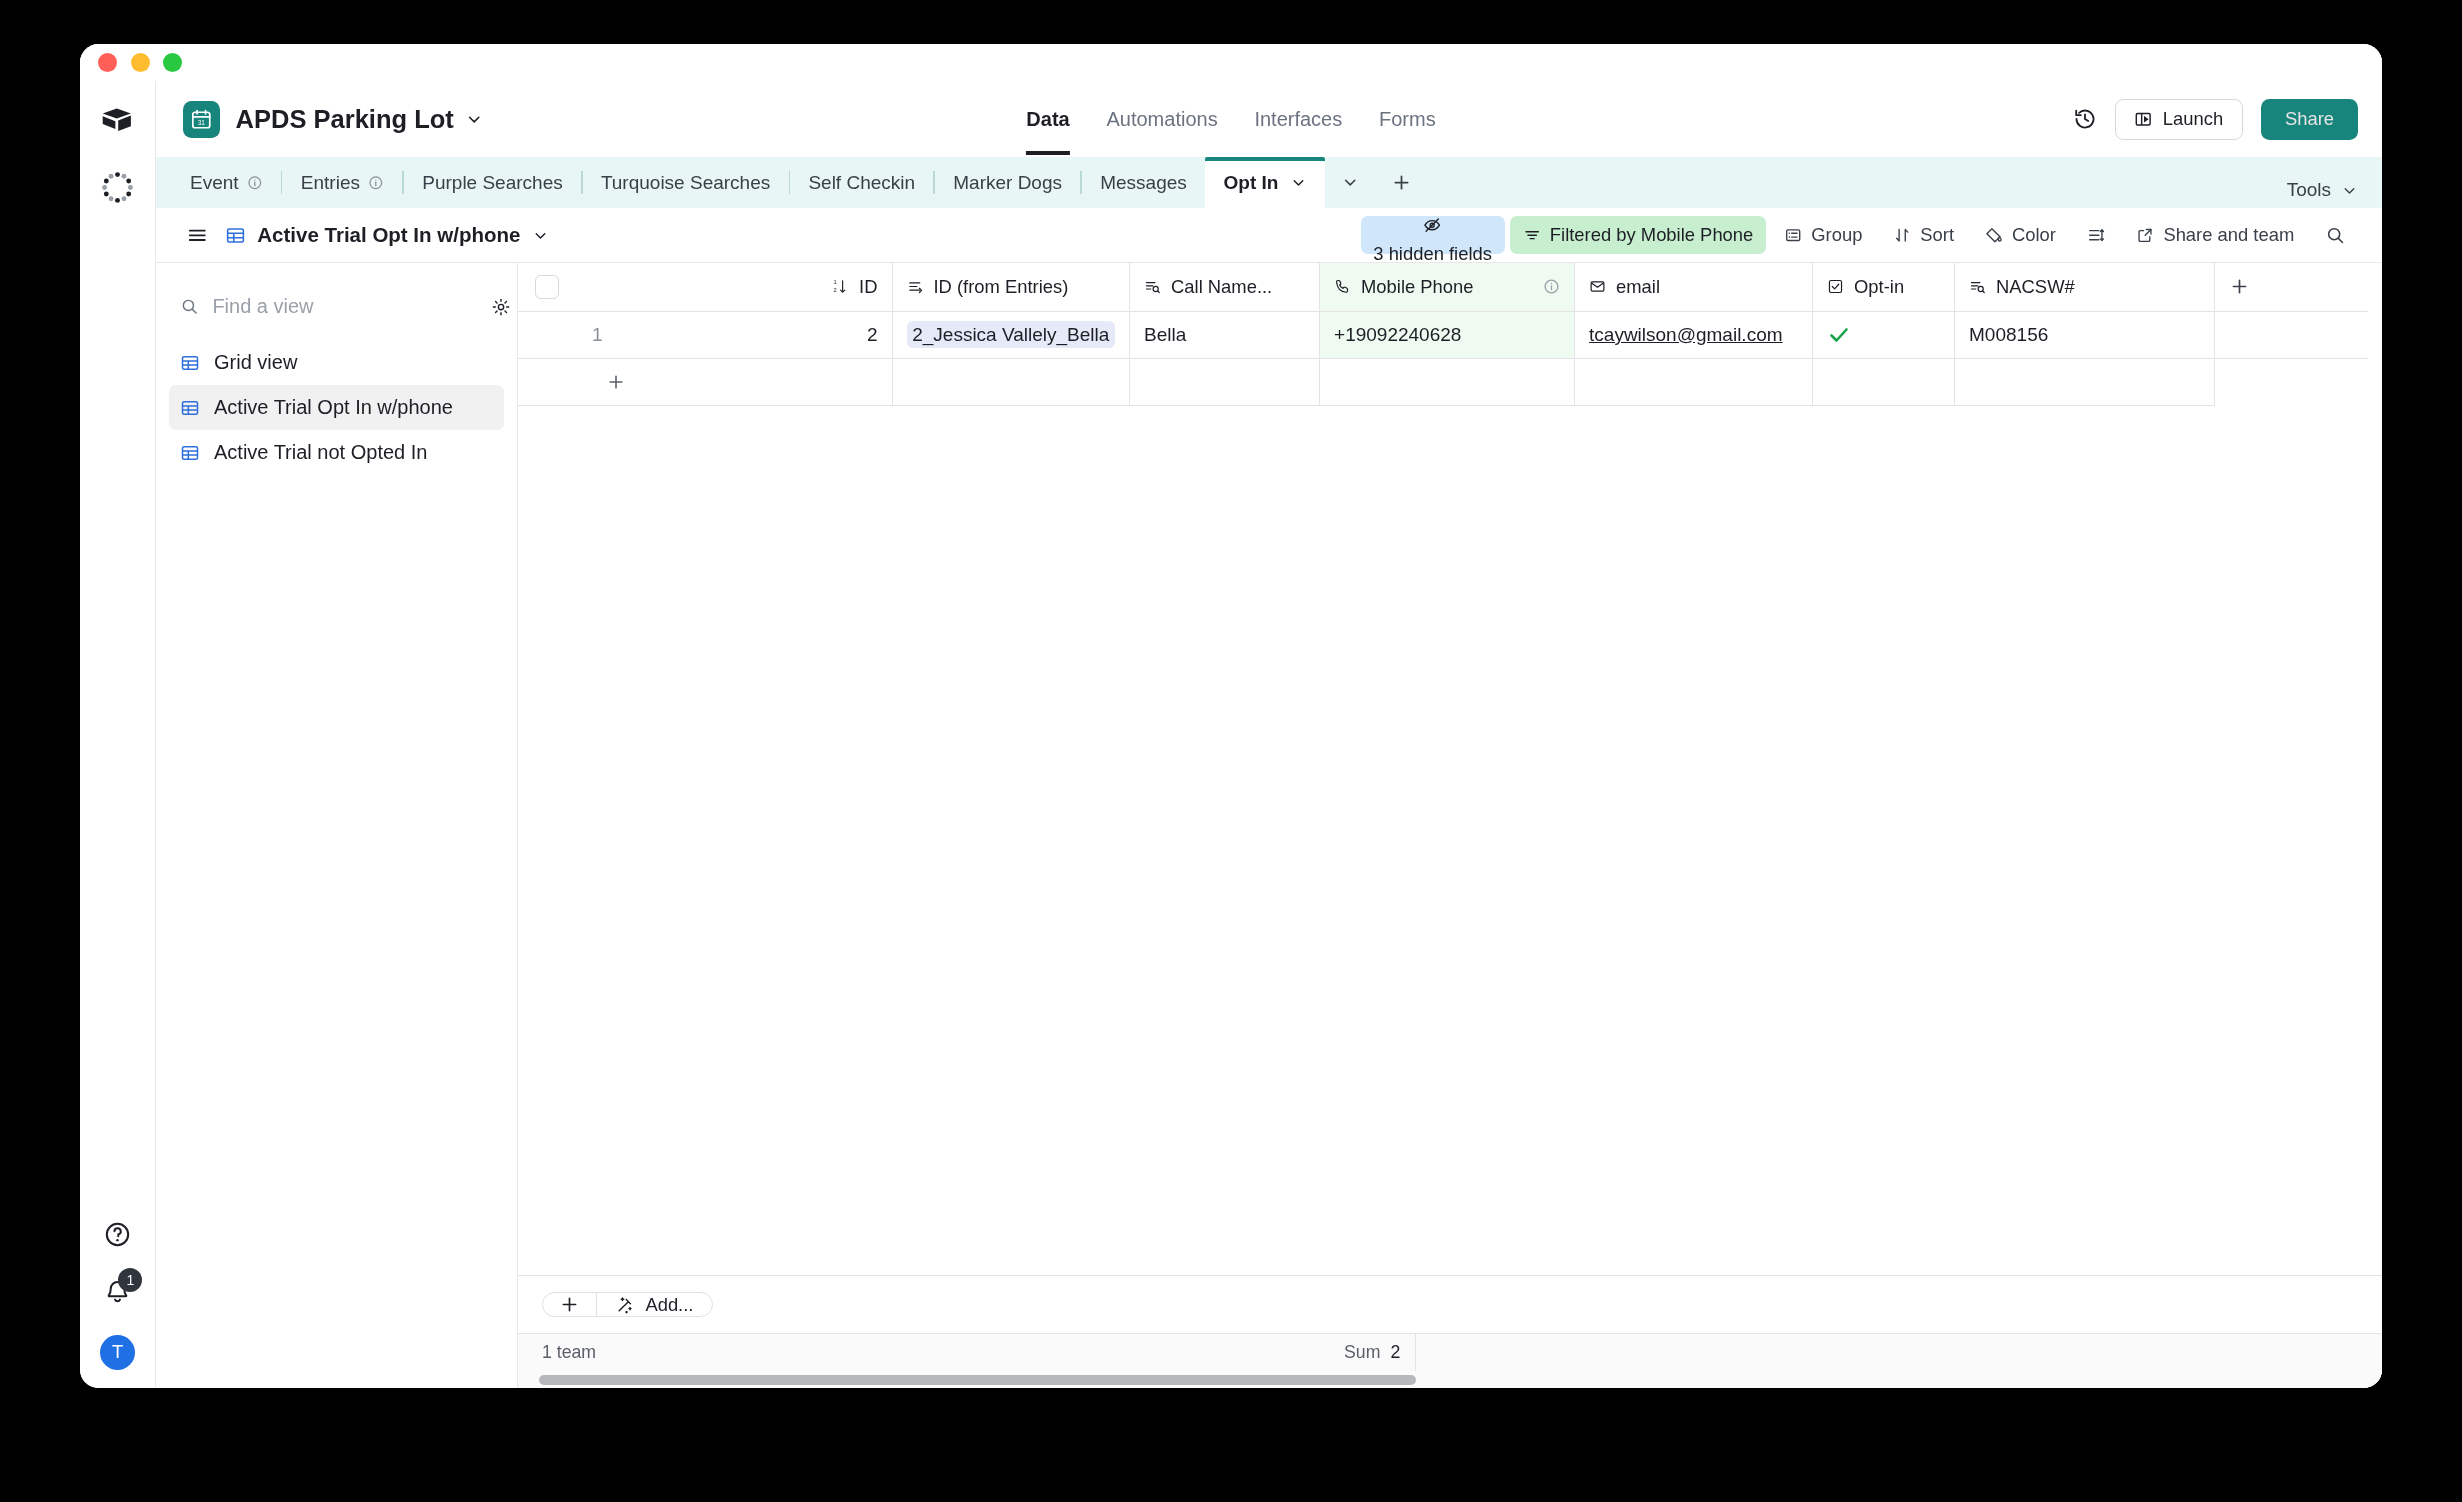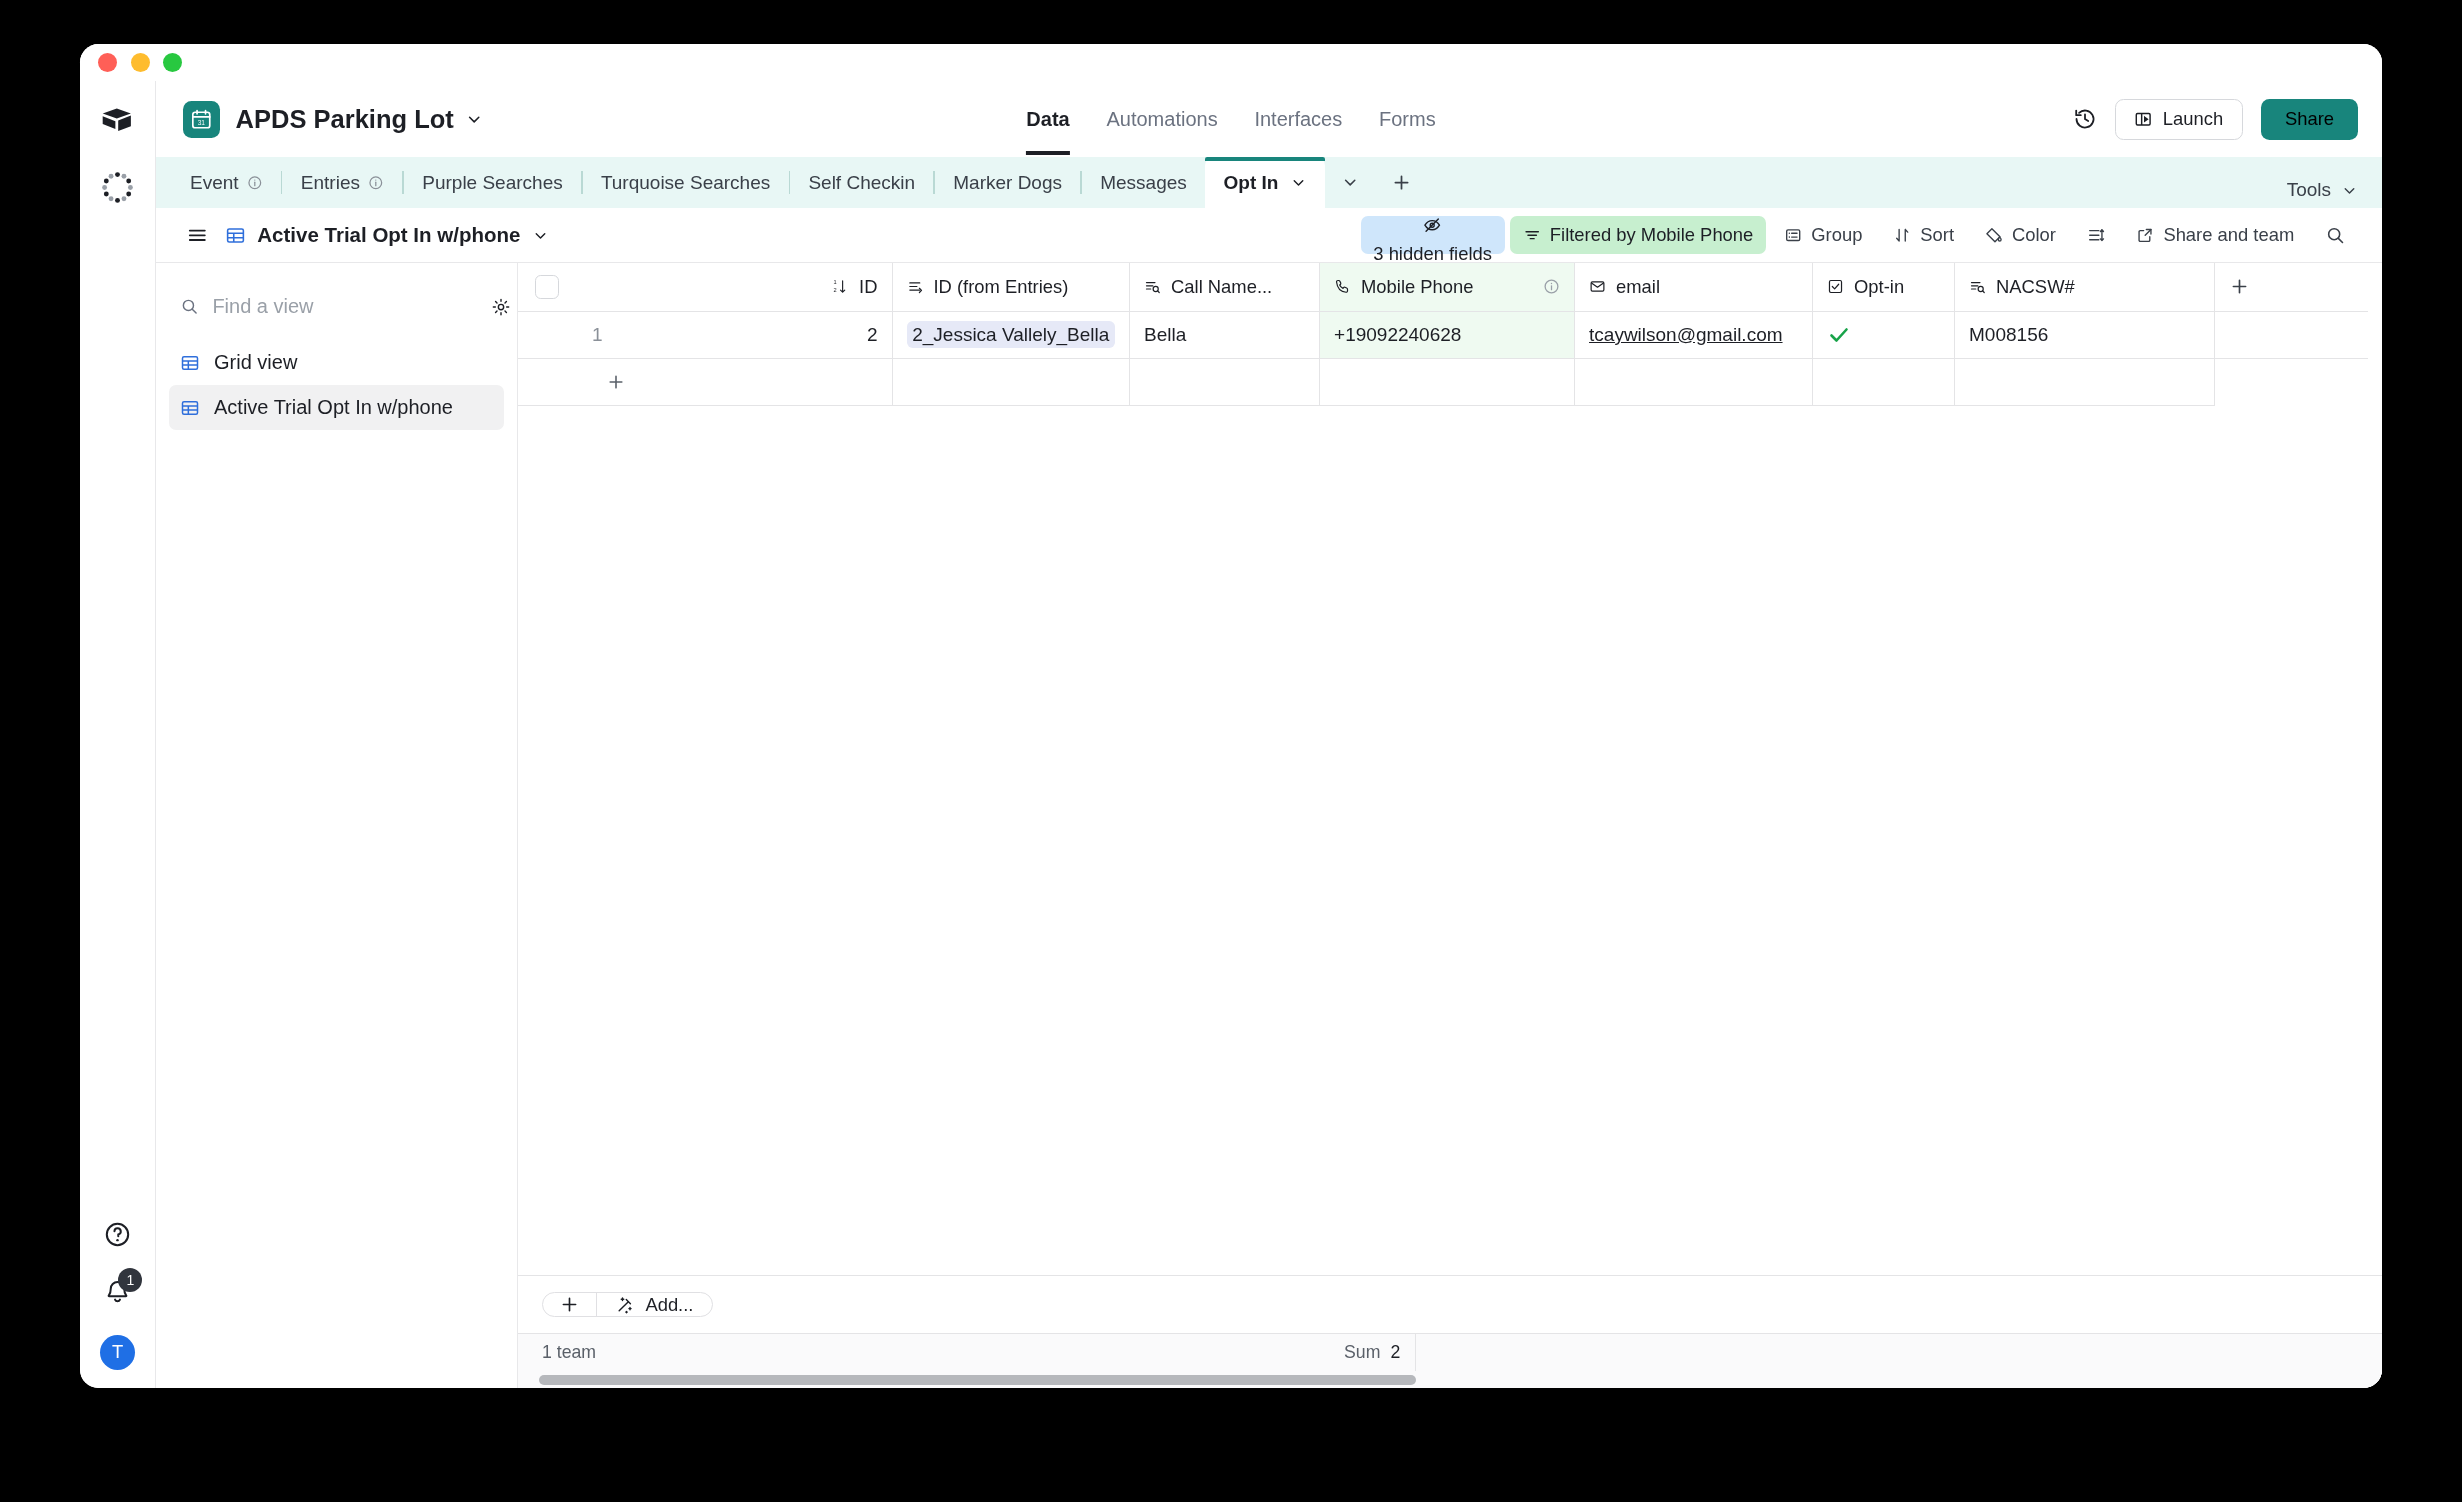--- a/index.html
+++ b/index.html
@@ -115,21 +115,21 @@
   .btn-launch {
     height: 41px; padding: 0 18.4px;
     border: 1.4px solid #d6d8dc; border-radius: 8.5px;
     background: #fff; color: #1d1f25; font-size: 18.4px;
     display: flex; align-items: center; gap: 10px;
     white-space: nowrap;
   }
   .btn-share {
     height: 41px; padding: 0 24px;
     border: none; border-radius: 8.5px;
-    background: #18857c; color: #000000; font-size: 18.4px;
+    background: #18857c; color: #e5e5e5; font-size: 18.4px;
     display: flex; align-items: center; white-space: nowrap;
   }
 
   
   .tabbar {
     height: 51px;
     background: #e8f7f5;
     display: flex; align-items: flex-end;
     padding-left: 15.6px;
     flex: 0 0 auto;
@@ -626,20 +626,29 @@
               <span>Grid view</span>
             </div>
             <div class="sb-view active">
               <span>
                 <svg width="20" height="20" viewBox="0 0 24 24" fill="none" stroke="#2f6fdb" stroke-width="1.8">
                   <rect x="3" y="4.5" width="18" height="15" rx="1.8"></rect>
                   <path d="M3 9.5h18M3 14.5h18M10 9.5v10"></path>
                 </svg>
               </span>
               <span>Active Trial Opt In w/phone</span>
+            </div>
+            <div class="sb-view">
+              <span>
+                <svg width="20" height="20" viewBox="0 0 24 24" fill="none" stroke="#2f6fdb" stroke-width="1.8">
+                  <rect x="3" y="4.5" width="18" height="15" rx="1.8"></rect>
+                  <path d="M3 9.5h18M3 14.5h18M10 9.5v10"></path>
+                </svg>
+              </span>
+              <span>Active Trial not Opted In</span>
             </div>
           </div>
         </div>
 
         <div class="grid">
           <div class="grid-scroll">
             <table class="grid-table">
               <thead>
                 <tr>
                   <th class="col-check">

